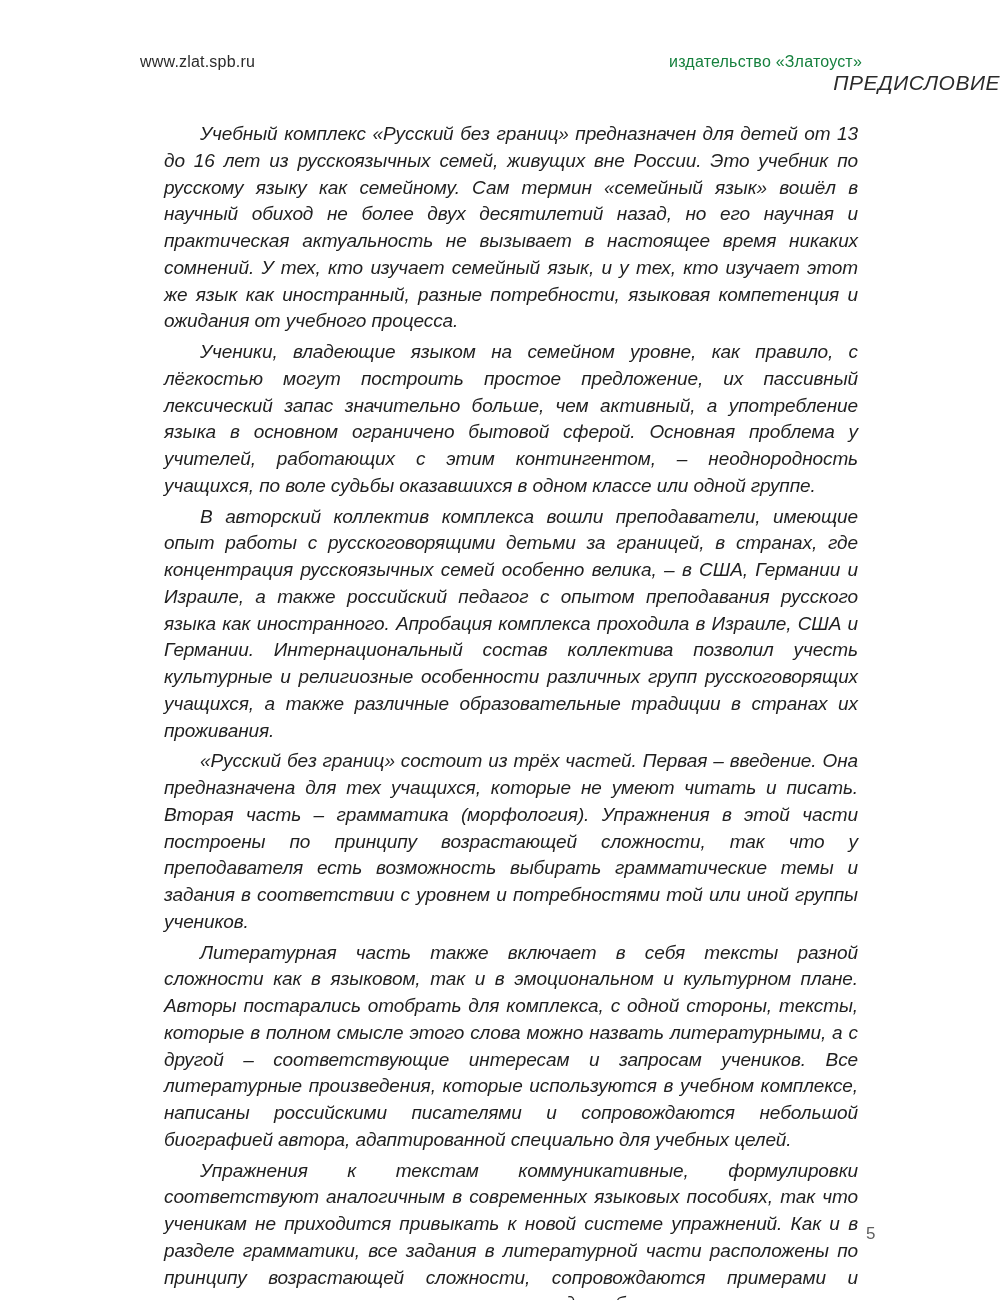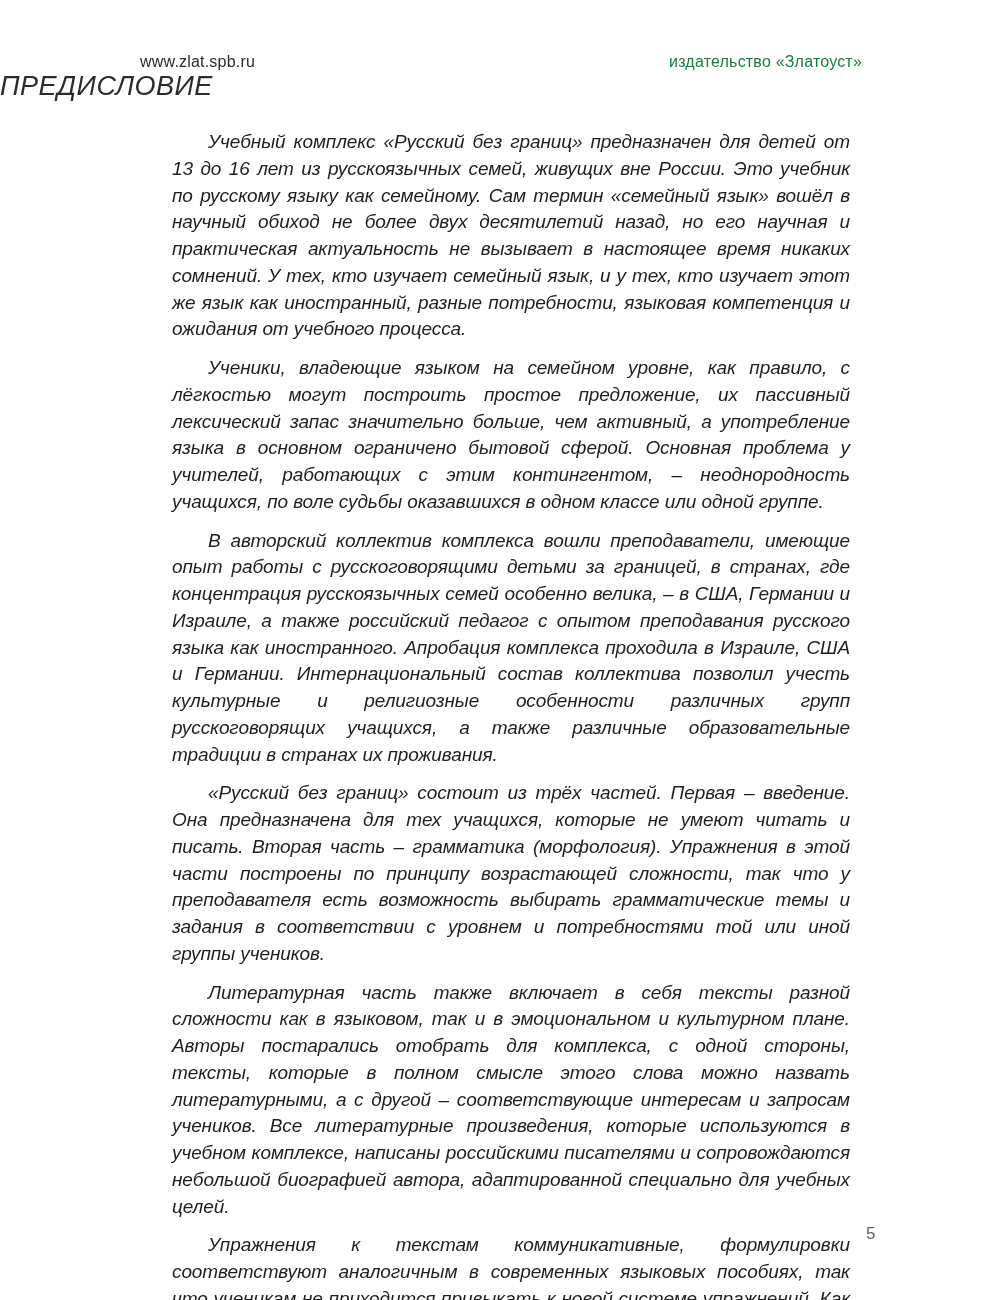--- a/index.html
+++ b/index.html
@@ -29,40 +29,40 @@
     top: 53px;
     font-size: 16px;
     color: #15803d;
     letter-spacing: 0.2px;
   }
   .doc-title {
     position: absolute;
     left: 0;
     top: 71px;
     width: 1000px;
-    text-align: left;
+    text-align: right;
     font-style: italic;
-    font-size: 27px;
+    font-size: 21px;
     color: #2b2b2b;
     letter-spacing: 0.5px;
   }
   .body-text {
     position: absolute;
     left: 160px;
     top: 117px;
     width: 702px;
     font-style: italic;
     font-size: 19px;
     line-height: 26.75px;
     color: #1f1f1f;
     text-align: justify;
     letter-spacing: -0.1px;
   }
   .body-text p {
-    margin: 12px;
+    margin: 4px;
     padding: 0;
     text-indent: 36px;
   }
   .page-number {
     position: absolute;
     left: 866px;
     top: 1224px;
     font-size: 17px;
     color: #5f5f5f;
   }

